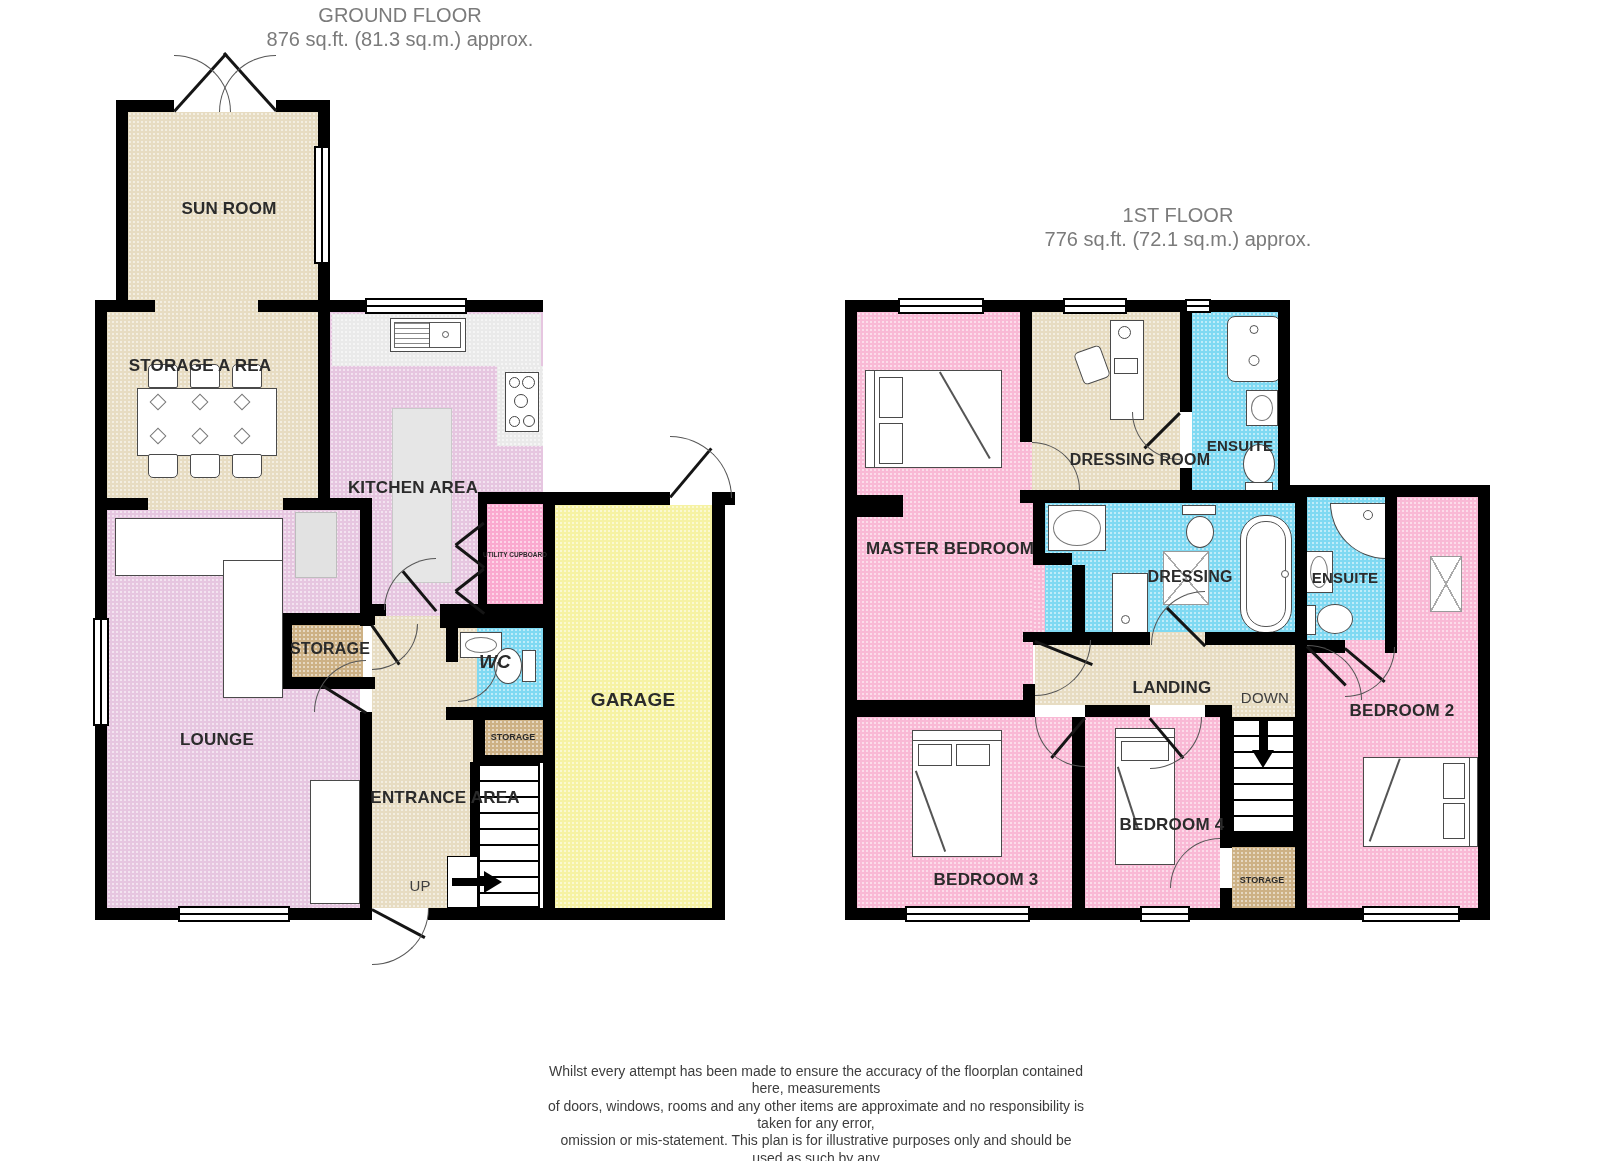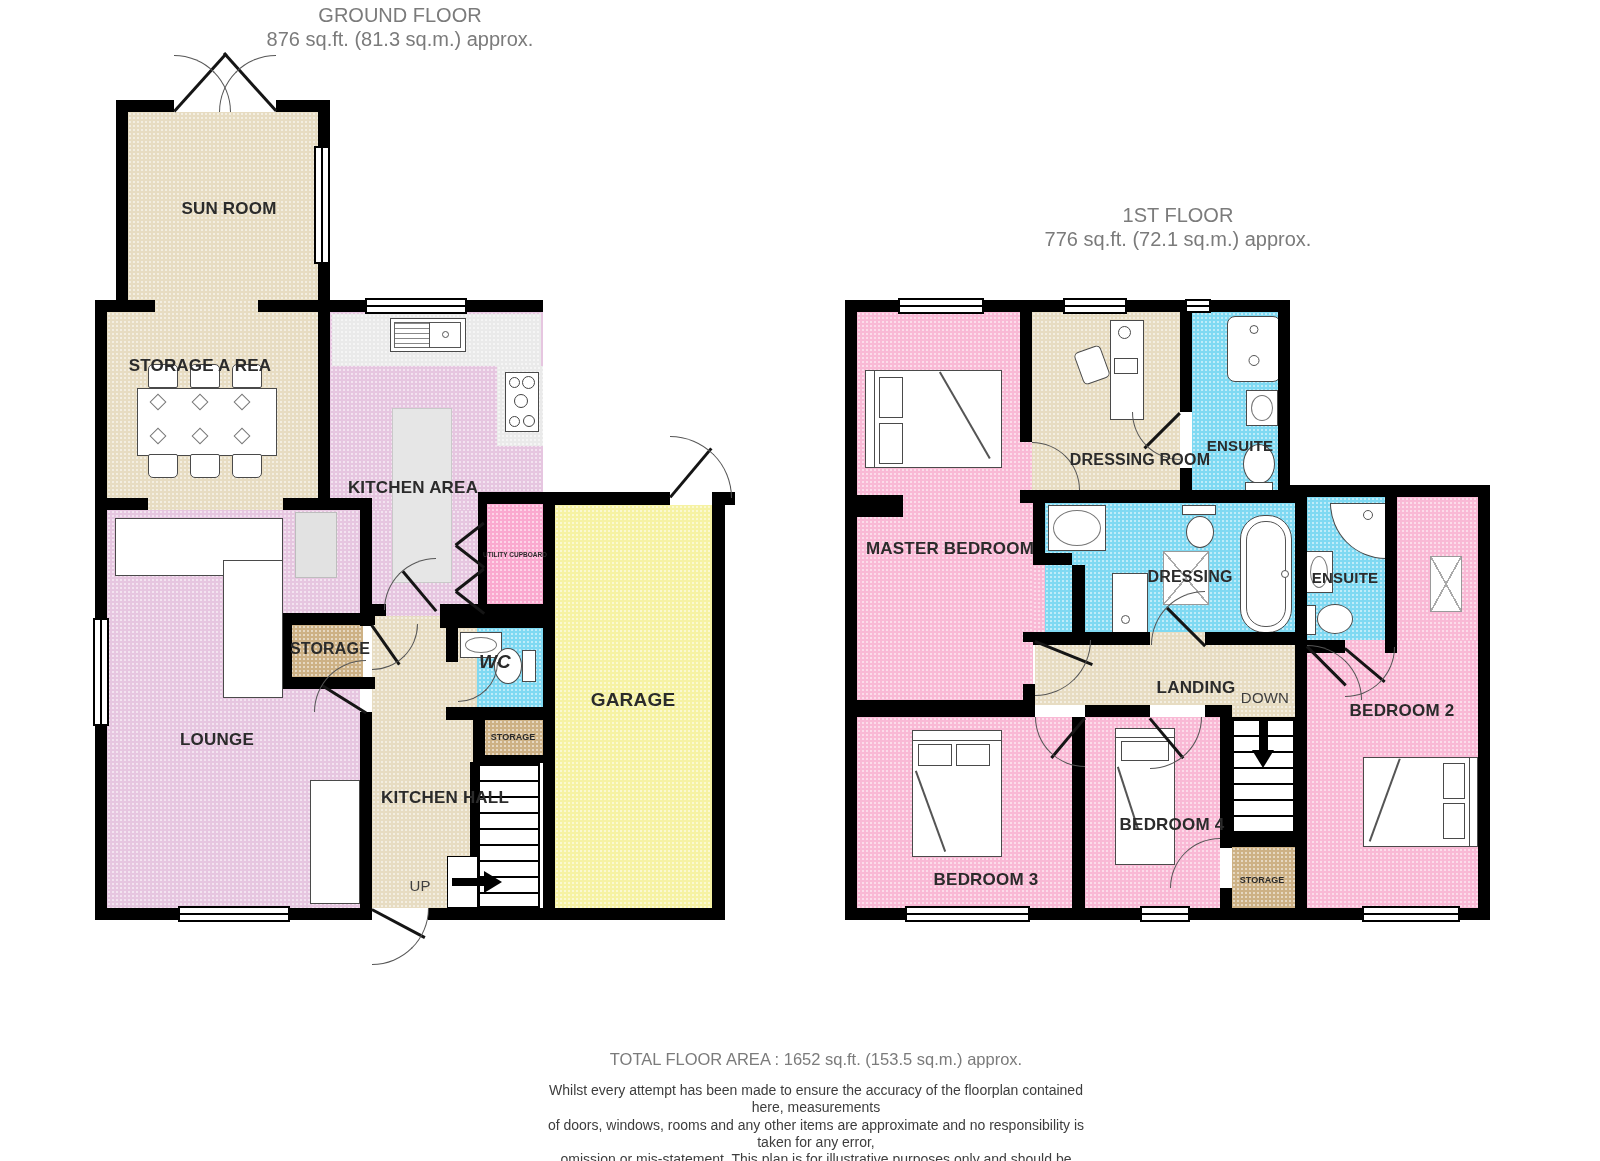--- a/index.html
+++ b/index.html
@@ -165,21 +165,21 @@
 <div class="arc arc-br" style="left:372px;top:908px;width:57px;height:57px;"></div>
 
 <div class="lbl" style="left:229px;top:209px;">SUN ROOM</div>
 <div class="lbl" style="left:200px;top:366px;">STORAGE A REA</div>
 <div class="lbl" style="left:413px;top:488px;">KITCHEN AREA</div>
 <div class="lbl" style="left:217px;top:740px;">LOUNGE</div>
 <div class="lbl" style="left:330px;top:649px;font-size:16px;">STORAGE</div>
 <div class="lbl xs" style="left:515px;top:554px;">UTILITY CUPBOARD</div>
 <div class="lbl lg" style="left:495px;top:662px;font-style:italic;">WC</div>
 <div class="lbl sm" style="left:513px;top:737px;">STORAGE</div>
-<div class="lbl" style="left:445px;top:798px;">KITCHEN HALL</div>
+<div class="lbl" style="left:445px;top:798px;">ENTRANCE AREA</div>
 <div class="lbl plain" style="left:420px;top:885px;">UP</div>
 <div class="lbl lg" style="left:633px;top:700px;">GARAGE</div>
 
 <div class="room" style="left: 857px; top: 312px; width: 176px; height: 388px; background-color: rgb(249, 185, 213);"></div>
 <div class="room" style="left: 1033px; top: 553px; width: 39px; height: 79px; background-color: rgb(249, 185, 213);"></div>
 <div class="room" style="left: 1032px; top: 312px; width: 148px; height: 178px; background-color: rgb(231, 220, 194);"></div>
 <div class="room" style="left: 1192px; top: 312px; width: 86px; height: 178px; background-color: rgb(127, 217, 242);"></div>
 <div class="room" style="left: 1045px; top: 503px; width: 250px; height: 129px; background-color: rgb(127, 217, 242);"></div>
 <div class="room" style="left: 1307px; top: 497px; width: 78px; height: 143px; background-color: rgb(127, 217, 242);"></div>
 <div class="room" style="left: 1397px; top: 497px; width: 81px; height: 150px; background-color: rgb(249, 185, 213);"></div>
@@ -302,28 +302,27 @@
 <div class="arc arc-bl" style="left:1035px;top:717px;width:50px;height:50px;"></div>
 <div class="leaf" style="left:1150px;top:717px;width:52px;transform:rotate(50deg);"></div>
 <div class="arc arc-br" style="left:1150px;top:717px;width:52px;height:52px;"></div>
 <div class="arc arc-tl" style="left:1170px;top:838px;width:50px;height:50px;"></div>
 
 <div class="lbl" style="left:950px;top:549px;">MASTER BEDROOM</div>
 <div class="lbl" style="left:1140px;top:460px;font-size:16px;">DRESSING ROOM</div>
 <div class="lbl" style="left:1240px;top:445px;font-size:15px;">ENSUITE</div>
 <div class="lbl" style="left:1190px;top:577px;font-size:16px;">DRESSING</div>
 <div class="lbl" style="left:1345px;top:577px;font-size:15px;">ENSUITE</div>
-<div class="lbl" style="left:1180px;top:688px;padding-left:32px;">LANDING</div>
+<div class="lbl" style="left:1156px;top:688px;padding-left:32px;">LANDING</div>
 <div class="lbl plain" style="left:1265px;top:697px;">DOWN</div>
 <div class="lbl" style="left:1402px;top:711px;text-align:right;">BEDROOM 2</div>
 <div class="lbl" style="left:966px;top:880px;padding-left:40px;">BEDROOM 3</div>
 <div class="lbl" style="left:1172px;top:825px;">BEDROOM 4</div>
 <div class="lbl sm" style="left:1262px;top:880px;">STORAGE</div>
 
 <div class="footer">
-  <p class="total">TOTAL FLOOR AREA : 1652 sq.ft. (153.5 sq.m.) approx.</p>
   <p class="disc">Whilst every attempt has been made to ensure the accuracy of the floorplan contained here, measurements
 of doors, windows, rooms and any other items are approximate and no responsibility is taken for any error,
 omission or mis-statement. This plan is for illustrative purposes only and should be used as such by any
 prospective purchaser. The services, systems and appliances shown have not been tested and no guarantee
 as to their operability or efficiency can be given.</p>
   <p class="credit">Made with Metropix ©2020</p>
 </div>
 
 </body></html>

